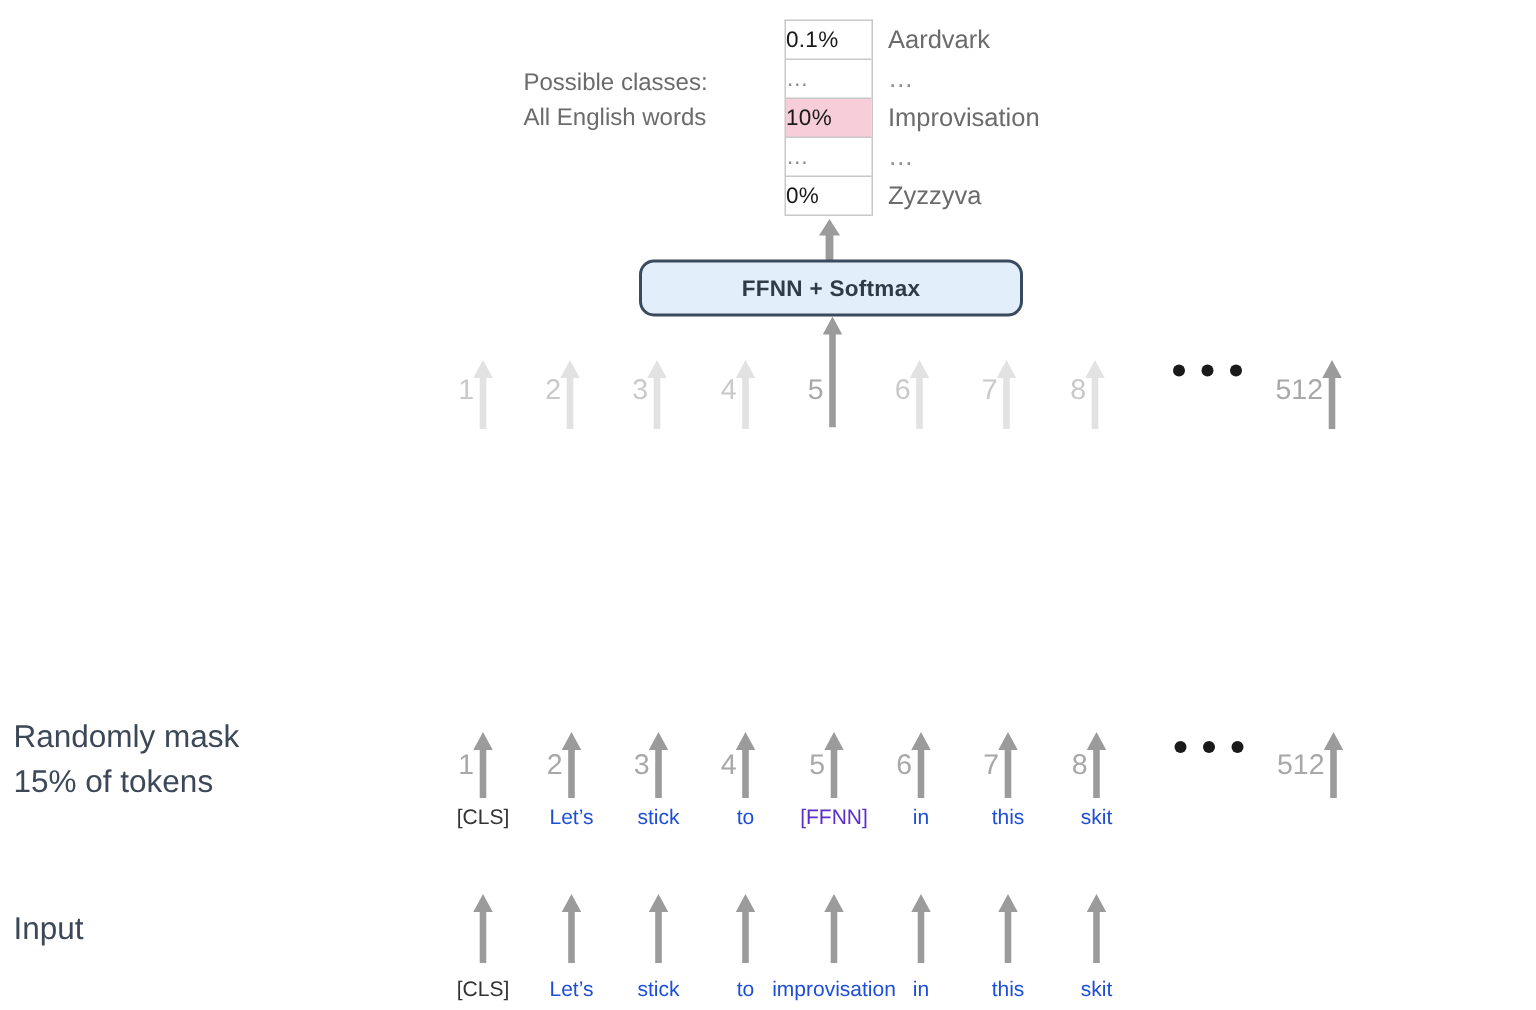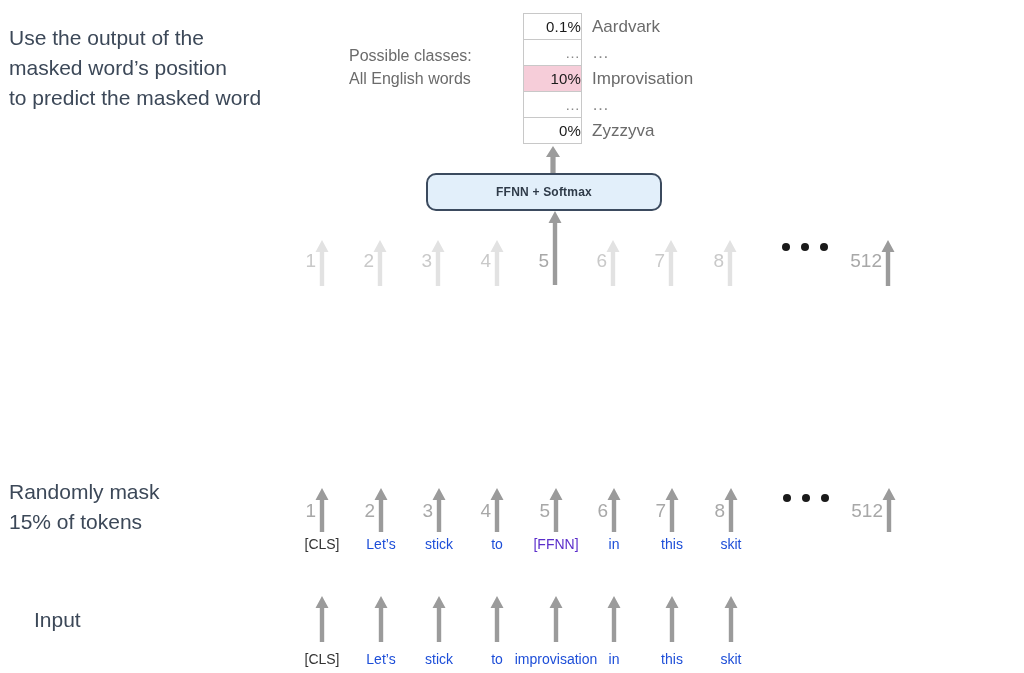--- a/index.html
+++ b/index.html
@@ -20,21 +20,21 @@
   .caption {
     position: absolute;
     color: #3c4858;
     font-size: 21px;
     line-height: 30px;
     font-weight: 400;
     white-space: pre-line;
   }
   #caption-predict { left: 9px;  top: 23px;  width: 330px; }
   #caption-mask    { left: 9px;  top: 477px; width: 280px; }
-  #caption-input   { left: 9px;  top: 605px; width: 240px; margin-left: 25px; }
+  #caption-input   { left: 9px;  top: 605px; width: 240px; }
 
   
   #classes-label {
     position: absolute;
     left: 349px; top: 44px;
     width: 180px;
     color: #6b6b6b;
     font-size: 16px;
     line-height: 23px;
     white-space: pre-line;
@@ -48,21 +48,21 @@
     width: 59px;
     border: 1px solid #c8c8c8;
     border-bottom: none;
     background: #ffffff;
   }
   .prob-row {
     height: 26px;
     border-bottom: 1px solid #c8c8c8;
     display: flex;
     align-items: center;
-    justify-content: flex-end;
+    justify-content: flex-start;
     position: relative;
   }
   .prob-val {
     font-size: 15px;
     color: #1a1a1a;
     letter-spacing: .2px;
   }
   .prob-row.highlight { background: #f6cdd9; }
   .prob-label {
     position: absolute;
@@ -84,27 +84,27 @@
     position: absolute;
     width: 16px;
     transform: translateX(-50%);
   }
   .arrow svg { display: block; width: 100%; height: 100%; }
 
   
   #ffnn-box {
     position: absolute;
     left: 426px; top: 173px;
-    width: 236px; height: 38px;
+    width: 256px; height: 38px;
     background: #e2effa;
     border: 2px solid #3b4a5e;
     border-radius: 10px;
     display: flex; align-items: center; justify-content: center;
     color: #2f3b49;
-    font-size: 12px;
+    font-size: 15px;
     font-weight: 600;
     letter-spacing: .2px;
   }
 
   
   #bert-box {
     position: absolute;
     left: 267px; top: 283px;
     width: 689px; height: 194px;
     background: #fbf0ab;
@@ -148,23 +148,20 @@
     width: 8px; height: 8px;
     border-radius: 50%;
     background: #1a1a1a;
   }
 </style>
 </head>
 <body>
 
 <div class="stage">
 
-  <div class="caption" id="caption-predict">Use the output of the
-masked word’s position
-to predict the masked word</div>
 
   <div class="caption" id="caption-mask">Randomly mask
 15% of tokens</div>
 
   <div class="caption" id="caption-input">Input</div>
 
   <div id="classes-label">Possible classes:
 All English words</div>
 
   <div id="prob-table">

